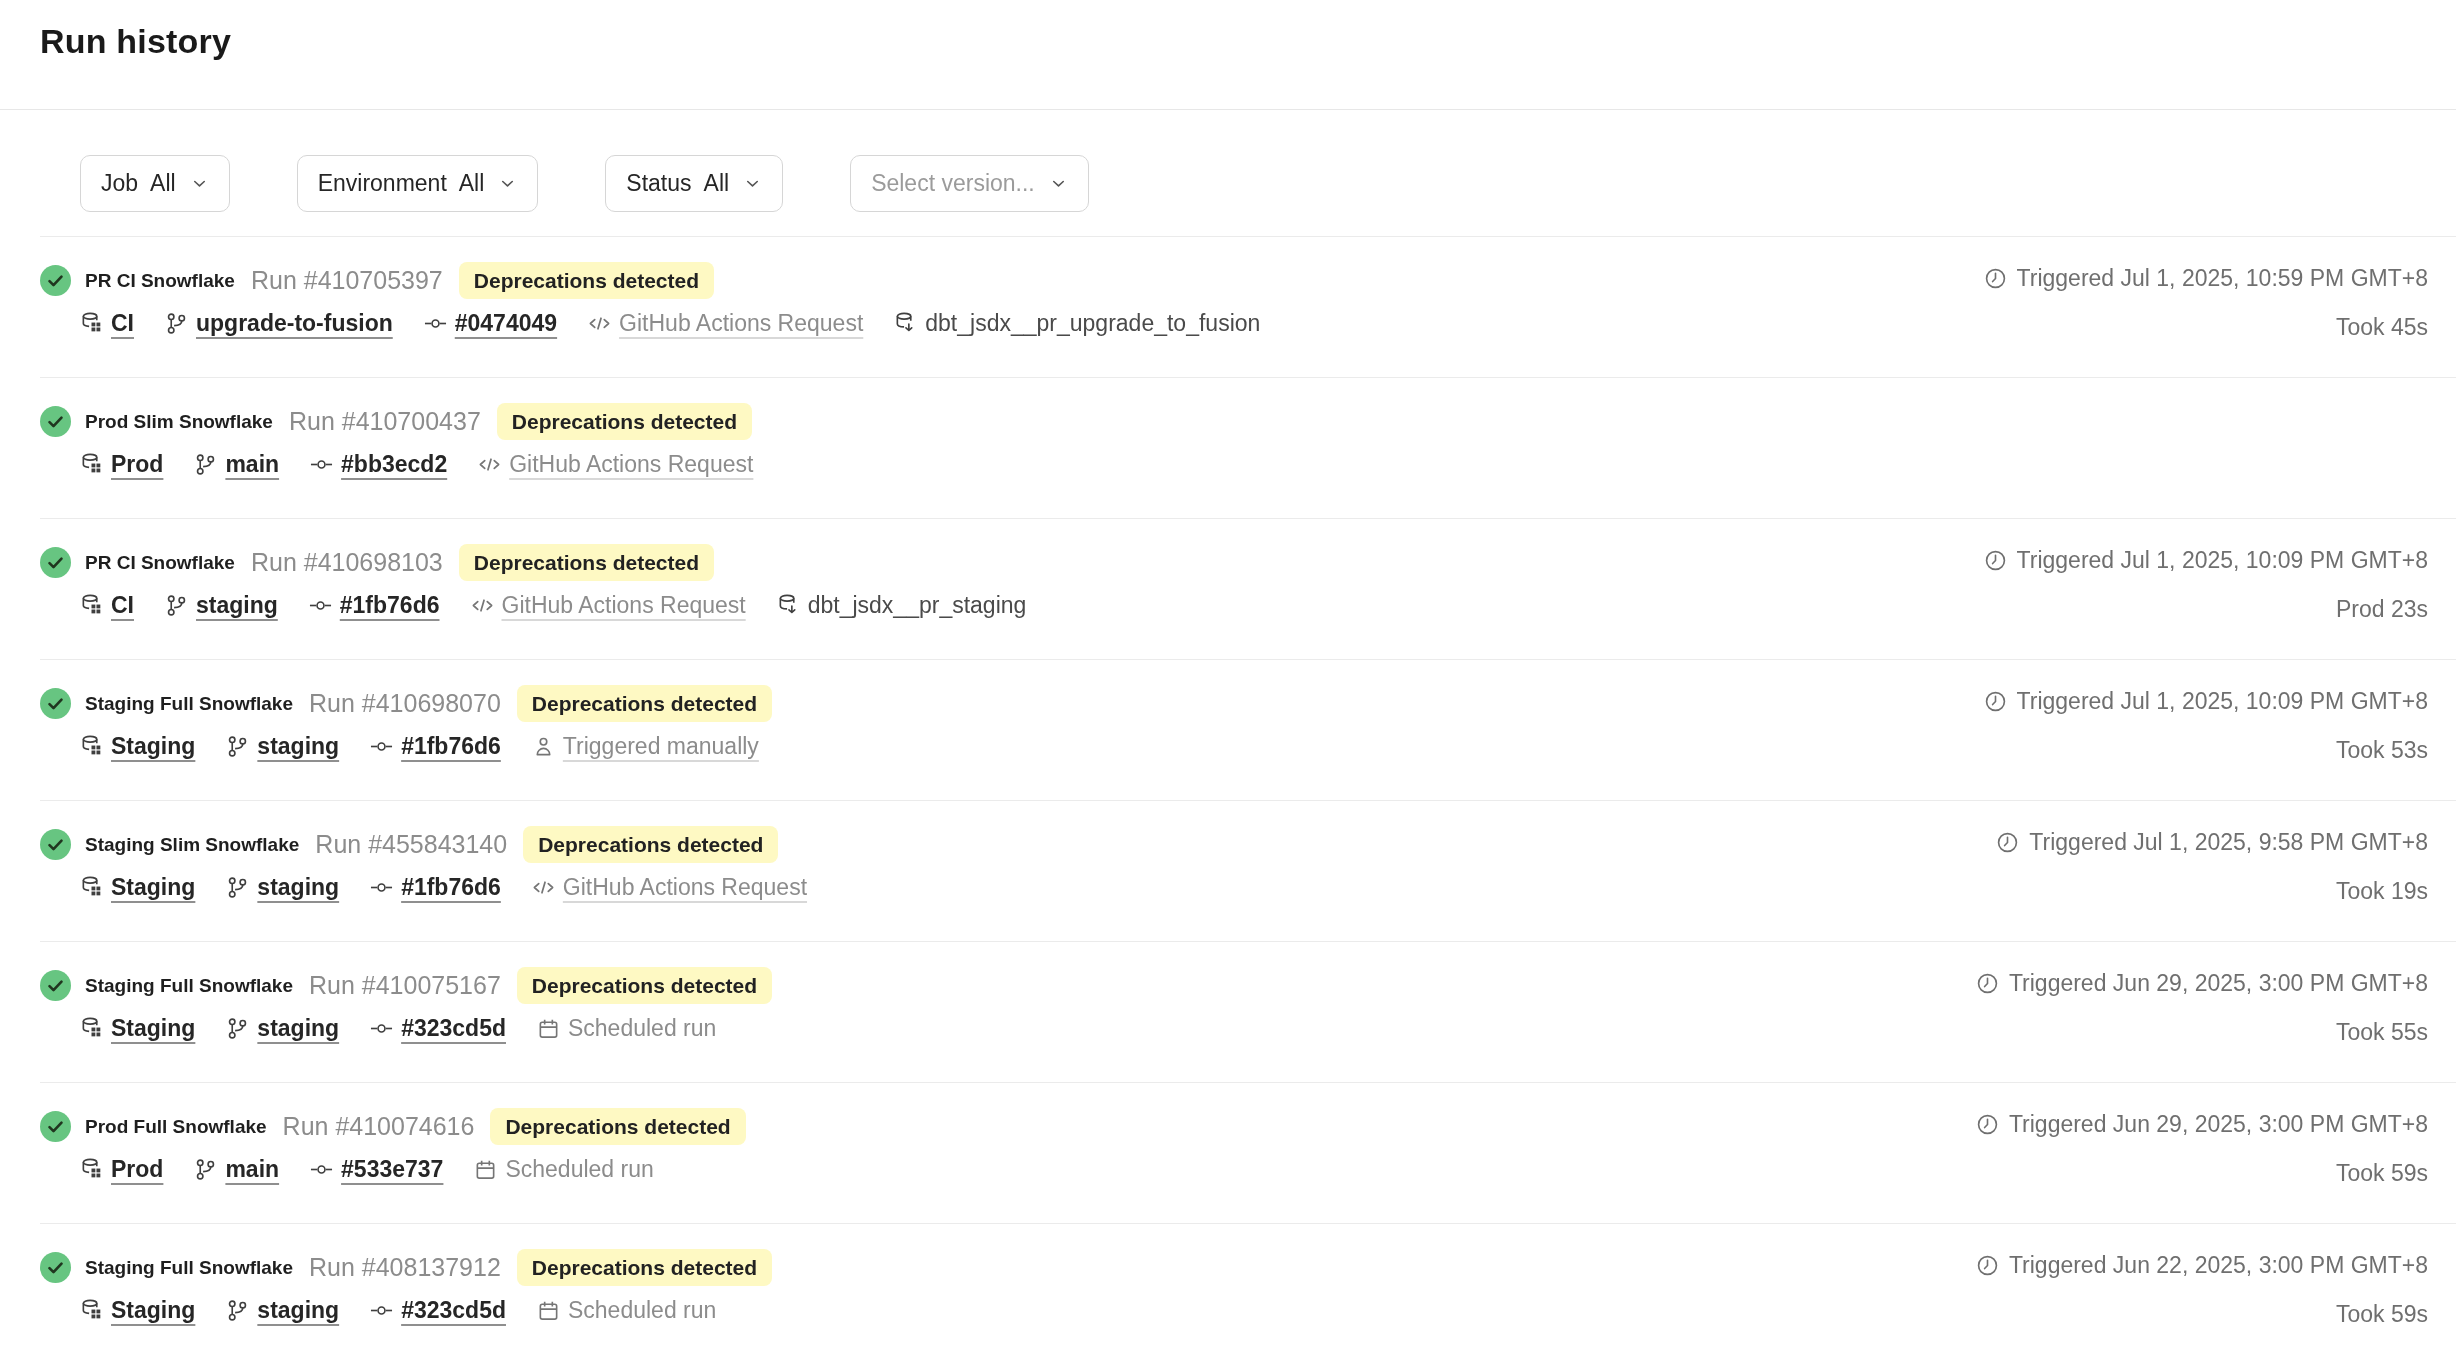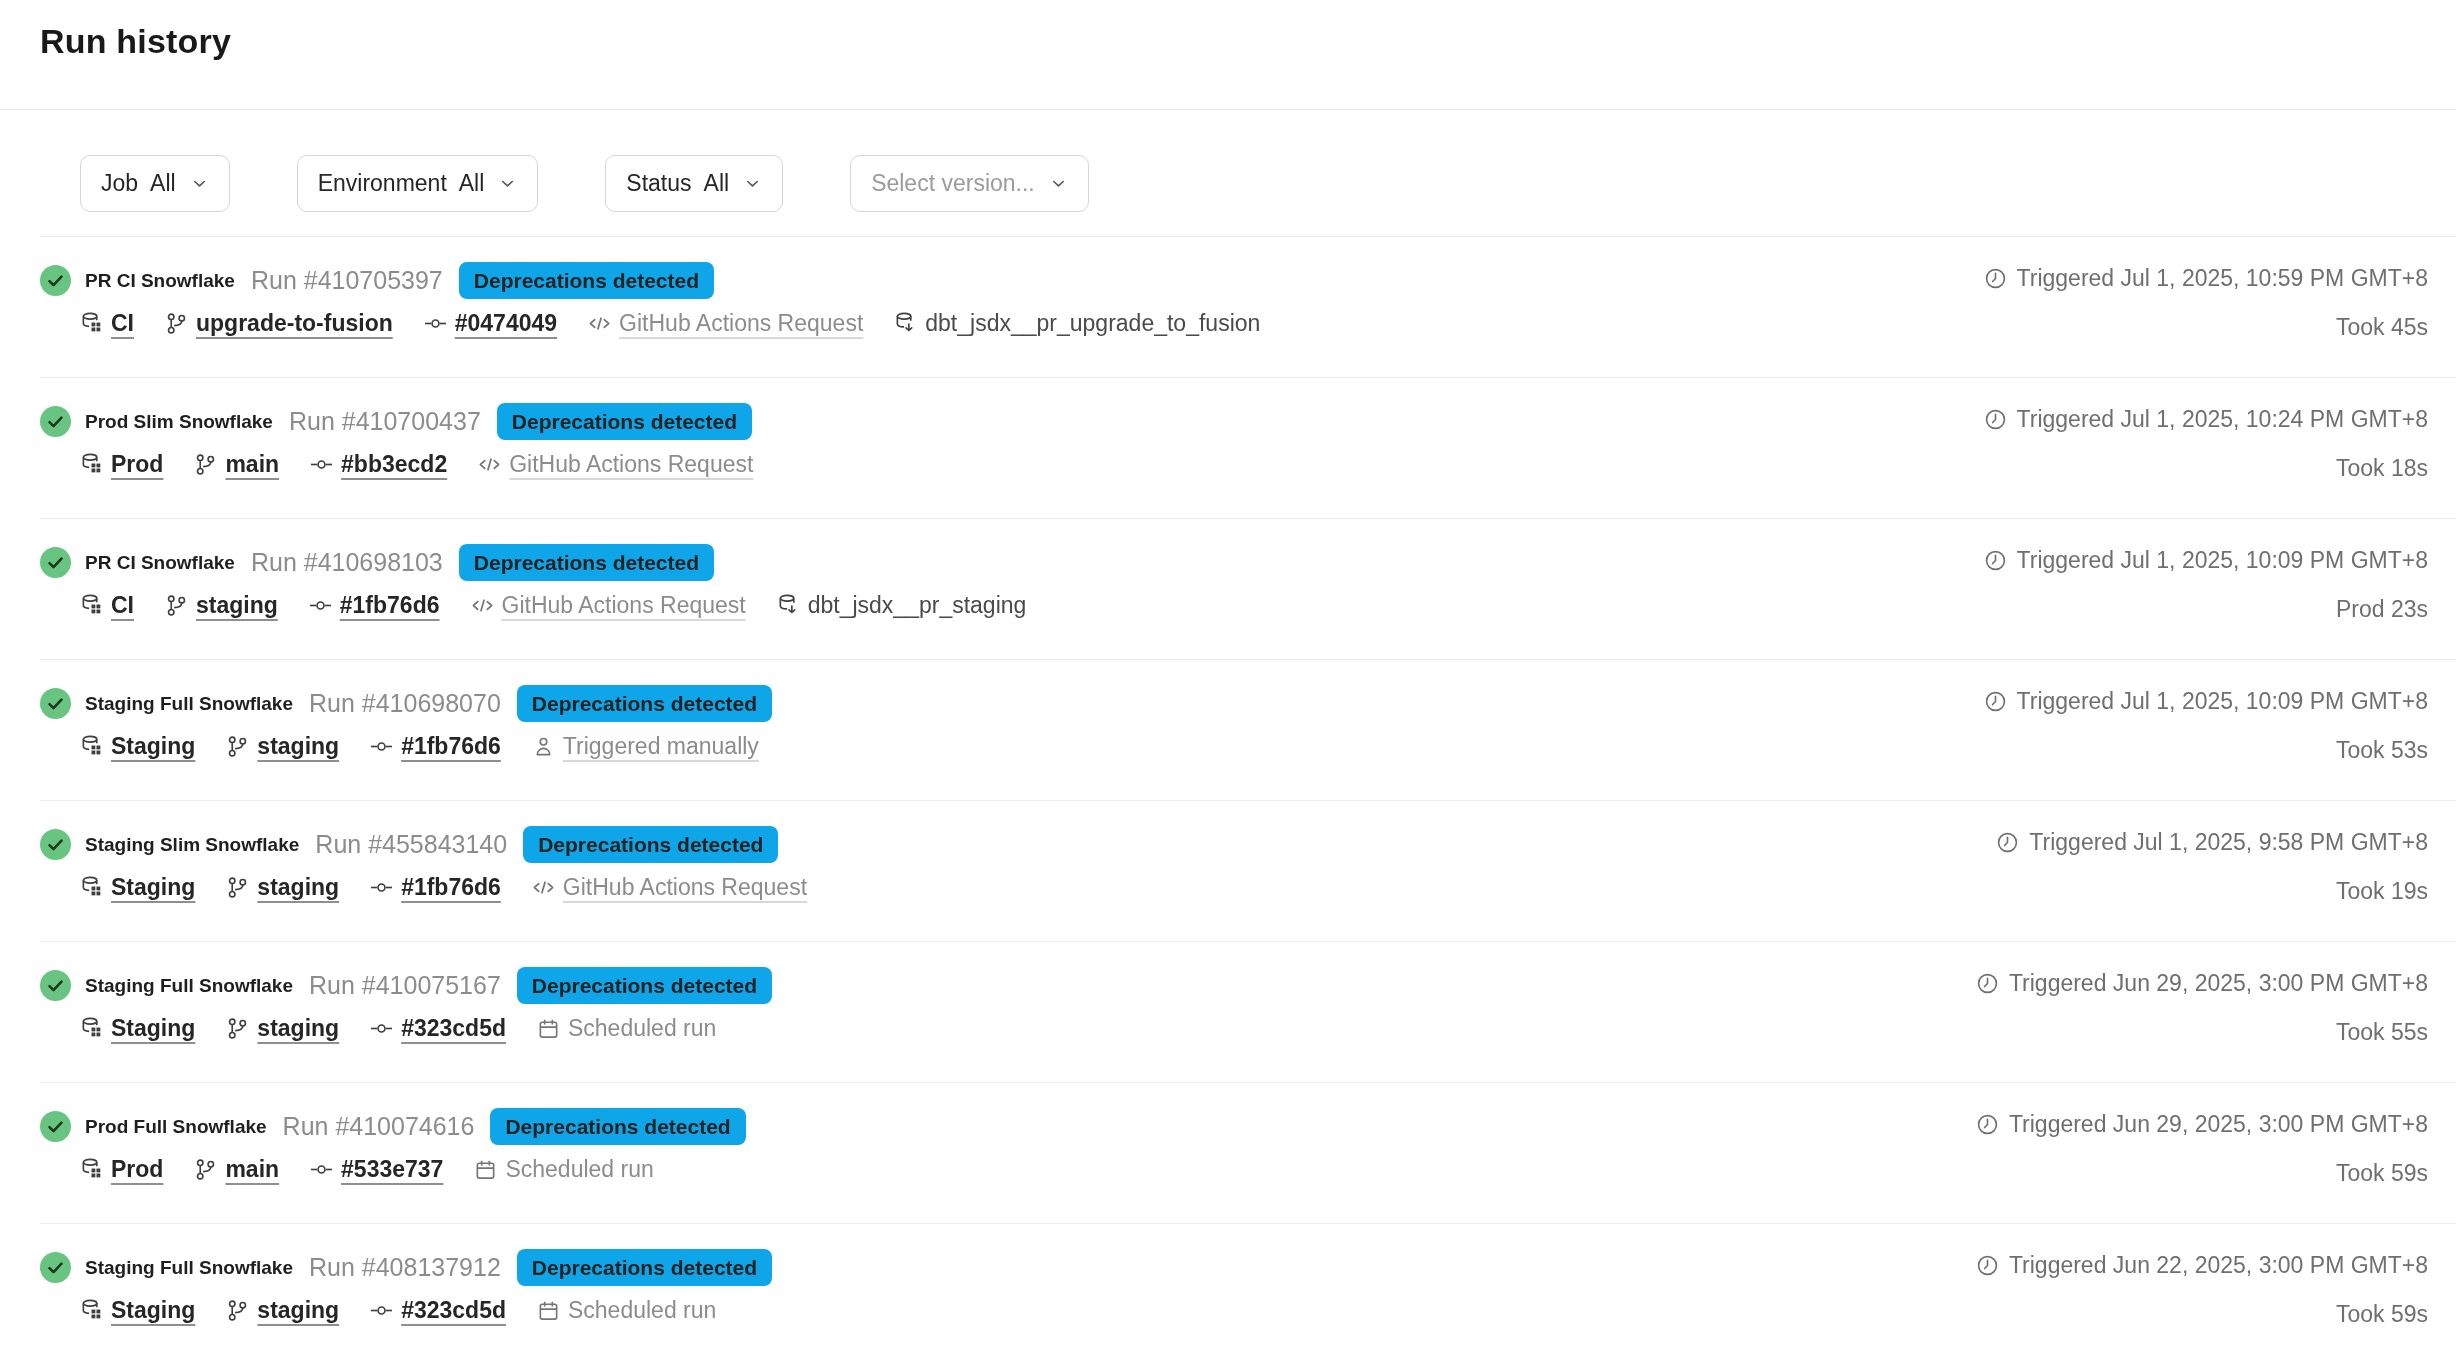--- a/index.html
+++ b/index.html
@@ -35,21 +35,21 @@
   .run-row {
     display: flex; justify-content: space-between; align-items: flex-start;
     padding: 25px 28px 0 0; height: 141px; border-bottom: 1px solid #ebebeb;
   }
   .run-left { display: flex; flex-direction: column; gap: 11px; }
   .title-line { display: flex; align-items: center; gap: 14px; }
   .status-icon { width: 31px; height: 31px; flex: 0 0 31px; }
   .job-name { font-size: 19px; font-weight: 600; color: #1f1f1f; }
   .run-label { font-size: 25px; color: #8c8c8c; margin-left: 2px; }
   .badge {
-    background: #0ea5e9; color: #222; font-size: 21px; font-weight: 600;
+    background: #fef9c3; color: #222; font-size: 21px; font-weight: 600;
     padding: 6px 15px; border-radius: 8px; line-height: 1.2; margin-left: 2px;
   }
   .meta-line { display: flex; align-items: center; gap: 31px; margin-left: 40px; font-size: 23px; text-align: right; }
   .meta-group { display: flex; align-items: center; gap: 8px; }
   .meta-group svg { flex: 0 0 auto; }
   .dark-icon { color: #3f3f3f; }
   .gray-icon { color: #757575; }
   .meta-link {
     color: #262626; font-weight: 600; text-decoration: underline;
     text-decoration-color: #8f8f8f; text-underline-offset: 6px; text-decoration-thickness: 1.5px;
@@ -252,29 +252,20 @@
         <span class="meta-group">
           <svg class="gray-icon trig-icon" width="23" height="23" viewBox="0 0 24 24">
               <use href="#i-code"></use>
             </svg>
 
           <span class="trigger-label underlined">GitHub Actions Request</span>
         </span>
 
       </div>
     </div>
-    <div class="run-right">
-      <div class="triggered-line">
-        <svg width="23" height="23" viewBox="0 0 24 24">
-            <use href="#i-clock"></use>
-          </svg>
-        <span>Triggered Jul 1, 2025, 10:24 PM GMT+8</span>
-      </div>
-      <div class="took-label">Took 18s</div>
-    </div>
   </div>
 
   <div class="run-row">
     <div class="run-left">
       <div class="title-line">
         <svg class="status-icon" width="31" height="31" viewBox="0 0 31 31">
             <use href="#i-check"></use>
           </svg>
         <span class="job-name">PR CI Snowflake</span>
         <span class="run-label">Run #410698103</span>

